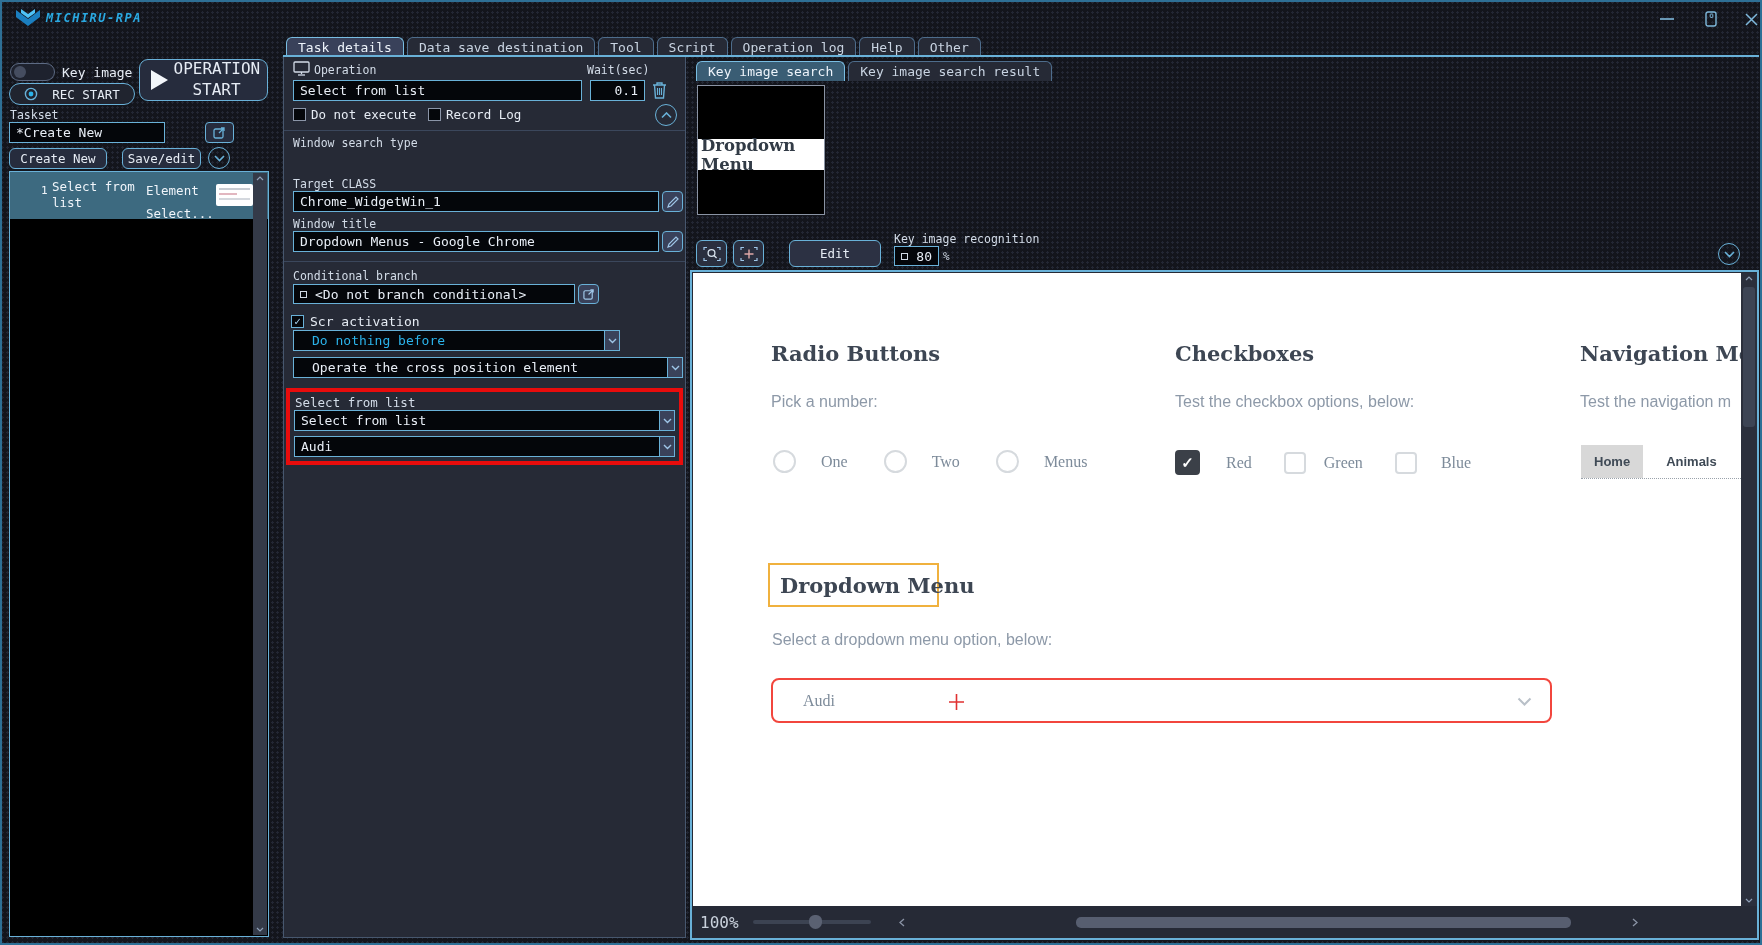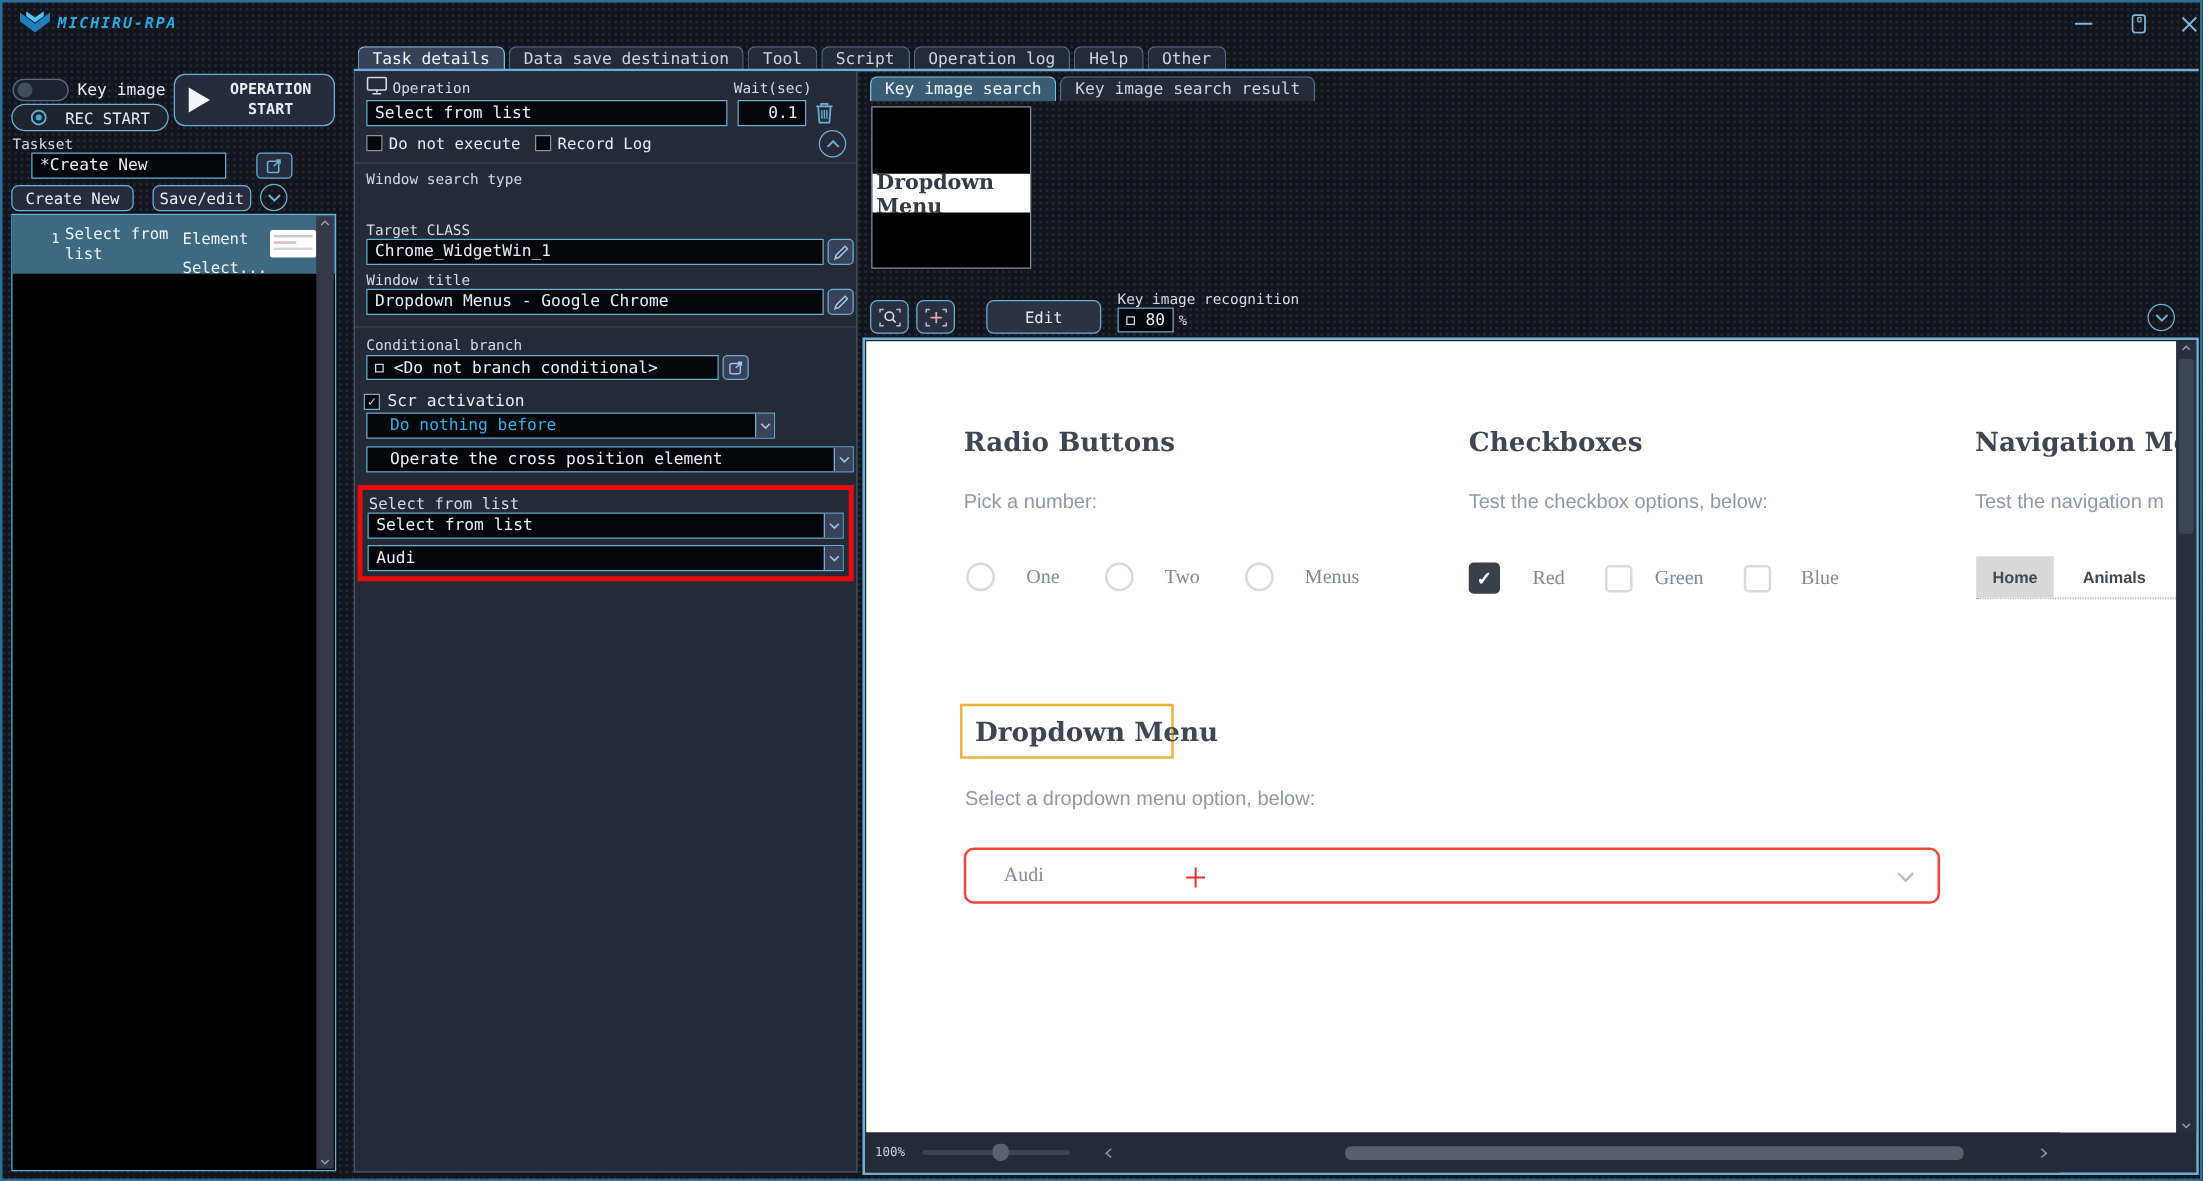--- a/index.html
+++ b/index.html
@@ -45,21 +45,21 @@
          display:flex; align-items:center; white-space:nowrap; }
   .tab[data-state="active"] { background:#39415a; border-color:#79bde2; color:#eef4fb; }
   .tabbar2 .tab[data-state="active"] { background:#3a5d74; }
 
   
   .toggle { left:8px; top:61px; width:45px; height:18px; border:1px solid #5d6b84; border-radius:10px;
             background:#1e222e; }
   .toggle .knob { position:absolute; top:2px; width:12px; height:12px; border-radius:50%; background:#454d60; }
   .toggle[data-state="off"] .knob { left:3px; }
   .op-start { left:137px; top:57px; width:129px; height:42px; border-radius:9px; border-width:1.5px; }
-  .op-start .lbl { width:86px; text-align:center; line-height:1.3; font-size:12px; white-space:normal;font-weight:bold; }
+  .op-start .lbl { width:86px; text-align:center; line-height:1.3; font-size:16px; white-space:normal; }
   .rec-start { left:7px; top:81px; width:126px; height:22px; border-radius:11px; gap:14px; background:#20242f; }
   .list-row { height:47px; background:#3d6a80; position:relative; color:#f0f5fa; }
   .vscroll { position:absolute; right:1px; top:1px; bottom:1px; width:14px; background:#343a48;
              display:flex; flex-direction:column; justify-content:space-between; align-items:center; padding:3px 0; }
 
   
   .form-panel { left:281px; top:55px; width:403px; height:881px; background:#262a36;
                 border:1px solid #47576e; border-top:none; }
   .top-rule { left:281px; top:53px; width:1476px; height:2px; background:#69b1d8; }
   .sep { position:absolute; left:0; width:100%; height:1px; background:#3b475c; }
@@ -85,21 +85,21 @@
   .wcb[data-state="checked"] { width:25px; height:25px; background:#3b4048; border-color:#3b4048;
                                color:#fff; font-size:15px; font-weight:bold; }
   .wcb[data-state="checked"]::after { content:"✓"; }
   .opt-label { font-size:16px; color:#7d8b9a;font-family:Liberation Serif, serif; }
   .navtab { font-size:13px; font-weight:bold; color:#3f4a56; padding:9px 13px; white-space:nowrap; }
   .navtab[data-state="active"] { background:#d8d8d8; }
   .web-vscroll { position:absolute; left:1049px; top:1px; width:16px; height:633px; background:#2b2f3c;
                  display:flex; flex-direction:column; justify-content:space-between; align-items:center; padding:3px 0; }
   .web-vthumb { position:absolute; left:2px; top:14px; width:12px; height:140px; background:#3d4454; border-radius:3px; }
   .statusbar { position:absolute; left:1px; top:634px; width:955px; height:32px; background:#262a36;
-               display:flex; align-items:center; font-size:10px; color:#c9d1dc; }
+               display:flex; align-items:center; font-size:16px; color:#c9d1dc; }
 </style>
 </head>
 <body>
 
 <svg class="abs" style="left:12px;top:5px" width="28" height="24" viewBox="0 0 28 24">
   <path d="M2 3 L14 12 L26 3 L26 10 L14 19 L2 10 Z" fill="#1b7fc0"></path>
   <path d="M7 2 L14 7 L21 2 L21 6 L14 11 L7 6 Z" fill="#4fc3f7"></path>
 </svg>
 <div class="abs app-name">MICHIRU-RPA</div>
 
@@ -134,21 +134,21 @@
 
 <div class="abs btn rec-start">
   <svg width="14" height="14" viewBox="0 0 14 14">
       <circle cx="7" cy="7" r="5.6" fill="none" stroke="#69b1d8" stroke-width="1.4"></circle>
       <circle cx="7" cy="7" r="2.4" fill="#2bb3ea"></circle>
     </svg>
   <span>REC START</span>
 </div>
 
 <div class="abs label" style="left:8px;top:106px">Taskset</div>
-<div class="abs field" style="left:23px;top:120px;width:156px;height:21px">
+<div class="abs field" style="left:7px;top:120px;width:156px;height:21px">
   <span>*Create New</span>
 </div>
 <div class="abs btn" style="left:203px;top:120px;width:29px;height:21px;border-radius:4px">
   <svg width="13" height="13" viewBox="0 0 13 13">
       <rect x="1" y="3" width="9" height="9" rx="1.5" fill="none" stroke="#69b1d8" stroke-width="1.3"></rect>
       <path d="M6 7 L11 2 M8 2 h3 v3" fill="none" stroke="#69b1d8" stroke-width="1.3"></path>
     </svg>
 </div>
 
 <div class="abs btn" style="left:7px;top:146px;width:98px;height:21px">

